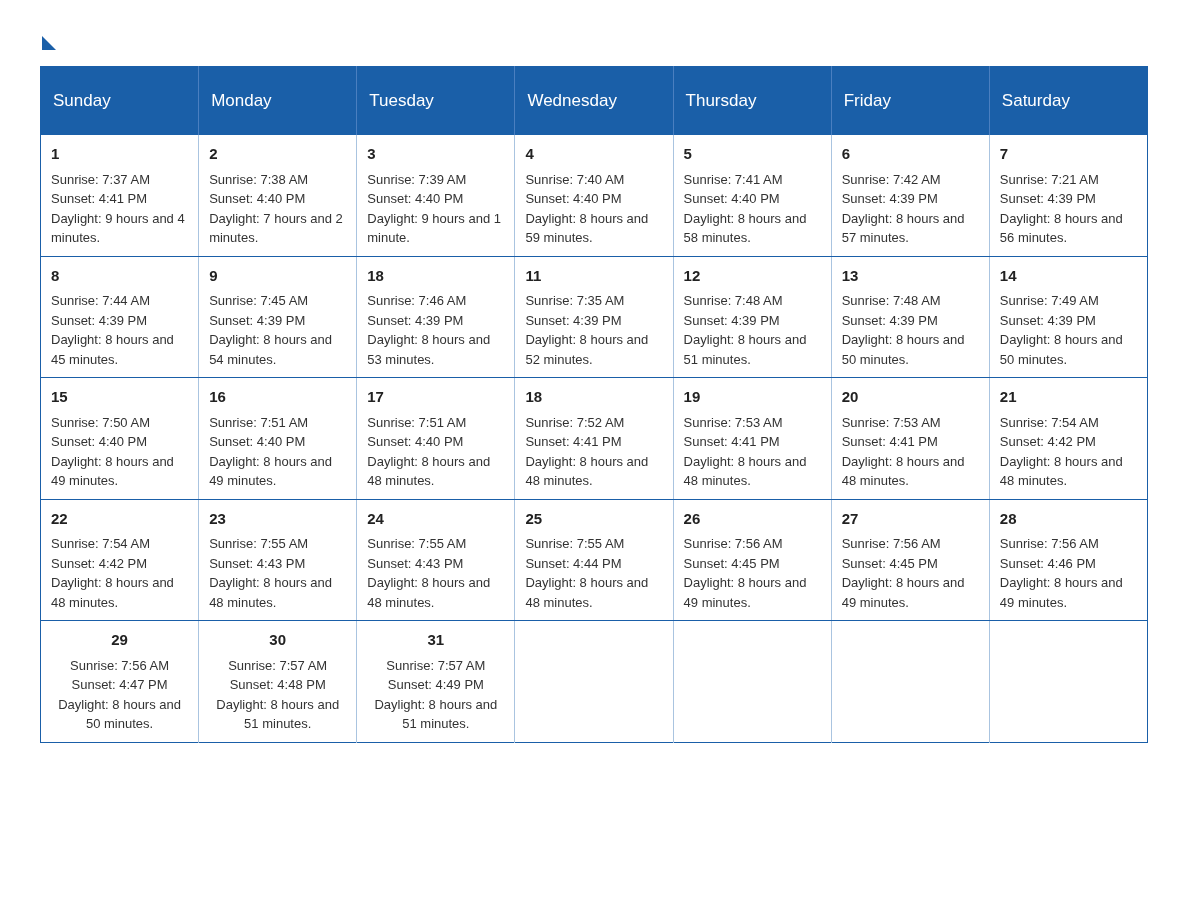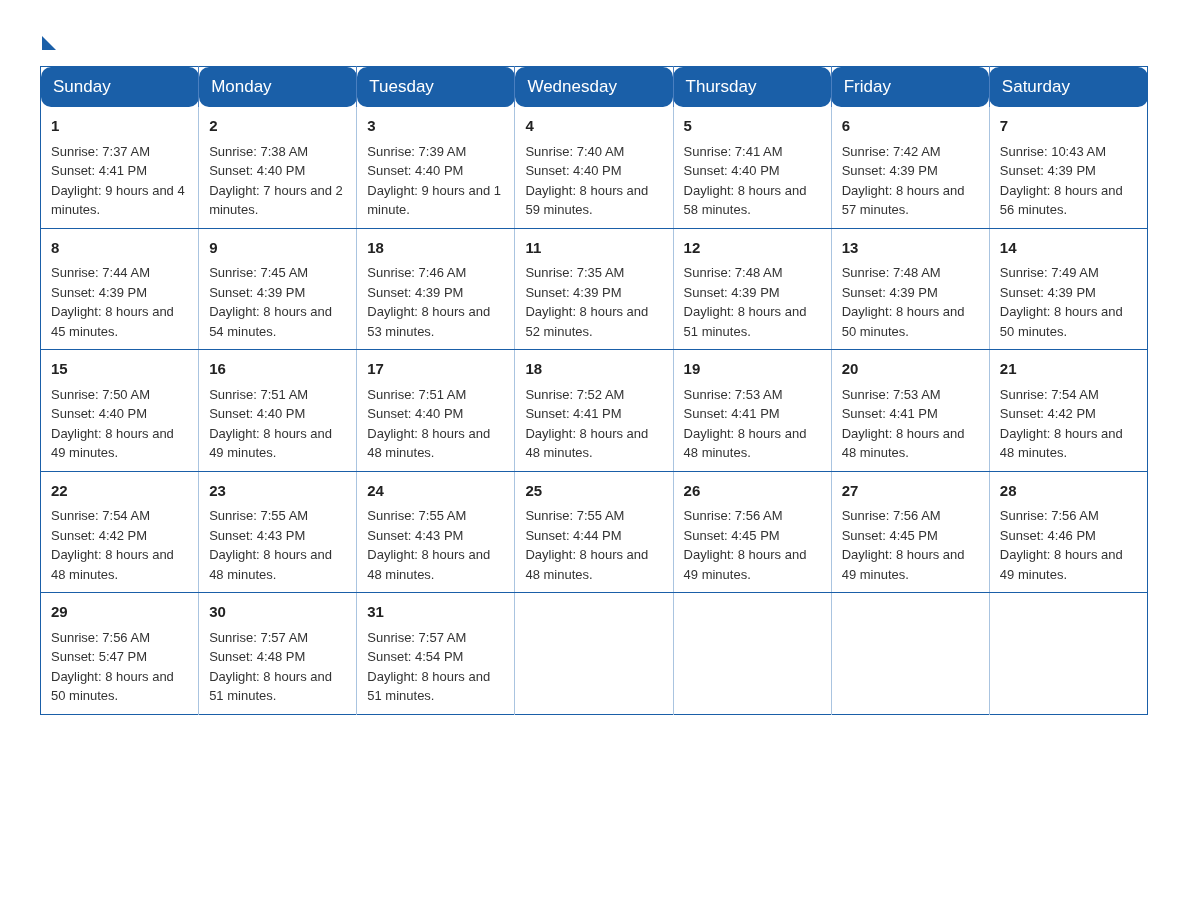--- a/index.html
+++ b/index.html
@@ -61,45 +61,45 @@
       margin-top: 4px;
     }
     .calendar {
       width: 100%;
       border-collapse: collapse;
       border: 1px solid #1a5fa8;
     }
     .calendar th {
       background-color: #1a5fa8;
       color: white;
-      padding: 10px 12px;
+      padding: 24px 12px;
       font-size: 17px;
       font-weight: normal;
       text-align: left;
       border-right: 1px solid #4a7fc0;
-      border-radius: 10px;
     }
     .calendar th:last-child {
       border-right: none;
     }
     .calendar td {
       vertical-align: top;
       padding: 8px 10px;
       border-right: 1px solid #aac4e0;
       border-bottom: 1px solid #1a5fa8;
       width: 14.28%;
       font-size: 13px;
       color: #333;
       line-height: 1.5;
     }
     .calendar td:last-child {
       border-right: none;
     }
     .calendar tr:last-child td {
       border-bottom: none;
+      text-align: center;
     }
     .day-number {
       font-size: 15px;
       font-weight: bold;
       color: #222;
       display: block;
       margin-bottom: 4px;
     }
     .day-info {
       font-size: 13px;
@@ -171,21 +171,21 @@
         <span class="day-info">Daylight: 8 hours and 58 minutes.</span>
       </td>
         <td>
         <span class="day-number">6</span>
         <span class="day-info">Sunrise: 7:42 AM</span><br>
         <span class="day-info">Sunset: 4:39 PM</span><br>
         <span class="day-info">Daylight: 8 hours and 57 minutes.</span>
       </td>
         <td>
         <span class="day-number">7</span>
-        <span class="day-info">Sunrise: 10:43 AM</span><br>
+        <span class="day-info">Sunrise: 7:21 AM</span><br>
         <span class="day-info">Sunset: 4:39 PM</span><br>
         <span class="day-info">Daylight: 8 hours and 56 minutes.</span>
       </td>
       </tr>
       <tr>
         <td>
         <span class="day-number">8</span>
         <span class="day-info">Sunrise: 7:44 AM</span><br>
         <span class="day-info">Sunset: 4:39 PM</span><br>
         <span class="day-info">Daylight: 8 hours and 45 minutes.</span>
@@ -312,33 +312,33 @@
         <span class="day-number">28</span>
         <span class="day-info">Sunrise: 7:56 AM</span><br>
         <span class="day-info">Sunset: 4:46 PM</span><br>
         <span class="day-info">Daylight: 8 hours and 49 minutes.</span>
       </td>
       </tr>
       <tr>
         <td>
         <span class="day-number">29</span>
         <span class="day-info">Sunrise: 7:56 AM</span><br>
-        <span class="day-info">Sunset: 5:47 PM</span><br>
+        <span class="day-info">Sunset: 4:47 PM</span><br>
         <span class="day-info">Daylight: 8 hours and 50 minutes.</span>
       </td>
         <td>
         <span class="day-number">30</span>
         <span class="day-info">Sunrise: 7:57 AM</span><br>
         <span class="day-info">Sunset: 4:48 PM</span><br>
         <span class="day-info">Daylight: 8 hours and 51 minutes.</span>
       </td>
         <td>
         <span class="day-number">31</span>
         <span class="day-info">Sunrise: 7:57 AM</span><br>
-        <span class="day-info">Sunset: 4:54 PM</span><br>
+        <span class="day-info">Sunset: 4:49 PM</span><br>
         <span class="day-info">Daylight: 8 hours and 51 minutes.</span>
       </td>
         <td class="empty-cell"></td>
         <td class="empty-cell"></td>
         <td class="empty-cell"></td>
         <td class="empty-cell"></td>
       </tr>
     </tbody>
 </table>
 

